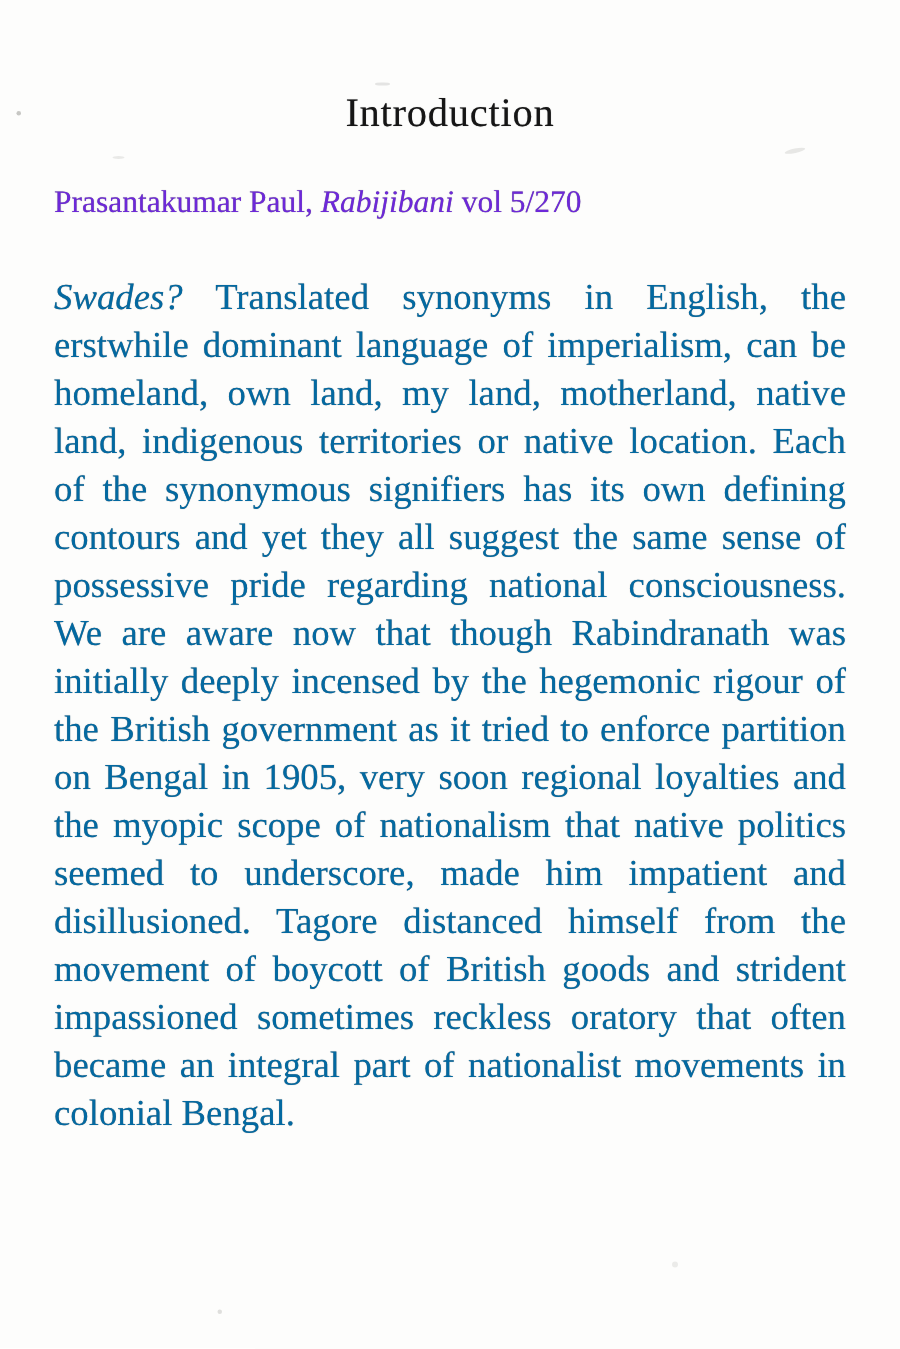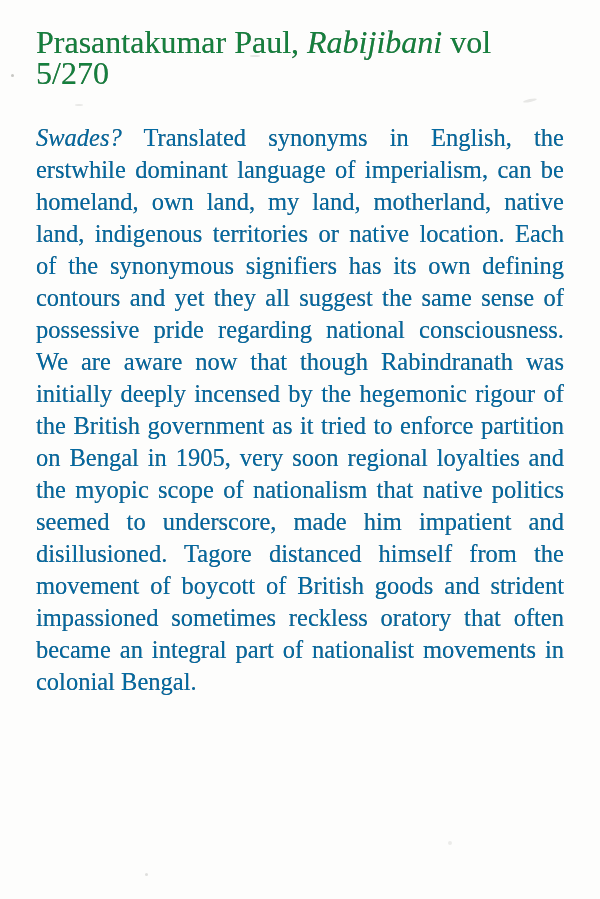--- a/index.html
+++ b/index.html
@@ -34,23 +34,23 @@
   p.epigraph {
     margin: 0;
     font-style: italic;
     font-size: 24.5px;
     line-height: 31px;
     text-align: justify;
     color: #1c1c1c;
   }
   p.attribution {
     margin: 0;
-    font-size: 32px;
+    font-size: 21px;
     line-height: 31px;
-    color: #15803d;
+    color: #6d28d9;
   }
   p.body-para {
     margin: 33px 0 0 0;
     font-size: 24.5px;
     line-height: 32px;
     text-align: justify;
     color: #0369a1;
   }
   .italic { font-style: italic; }
   
@@ -77,20 +77,21 @@
 
   <span class="speck s1"></span>
   <span class="speck s2"></span>
   <span class="speck s3"></span>
   <span class="speck s4"></span>
   <span class="speck s5"></span>
   <span class="speck s6"></span>
 
   <div class="content">
 
+    <h1 class="page-title">Introduction</h1>
 
     <div class="epigraph-block">
       <p class="attribution"><span>Prasantakumar Paul, </span><span class="italic">Rabijibani</span><span> vol 5/270</span></p>
     </div>
 
     <p class="body-para"><span class="italic">Swades?</span><span> Translated synonyms in English, the erstwhile dominant language of imperialism, can be homeland, own land, my land, motherland, native land, indigenous territories or native location. Each of the synonymous signifiers has its own defining contours and yet they all suggest the same sense of possessive pride regarding national consciousness. We are aware now that though Rabindranath was initially deeply incensed by the hegemonic rigour of the British government as it tried to enforce partition on Bengal in 1905, very soon regional loyalties and the myopic scope of nationalism that native politics seemed to underscore, made him impatient and disillusioned. Tagore distanced himself from the movement of boycott of British goods and strident impassioned sometimes reckless oratory that often became an integral part of nationalist movements in colonial Bengal.</span></p>
 
   </div>
 </div>
 

